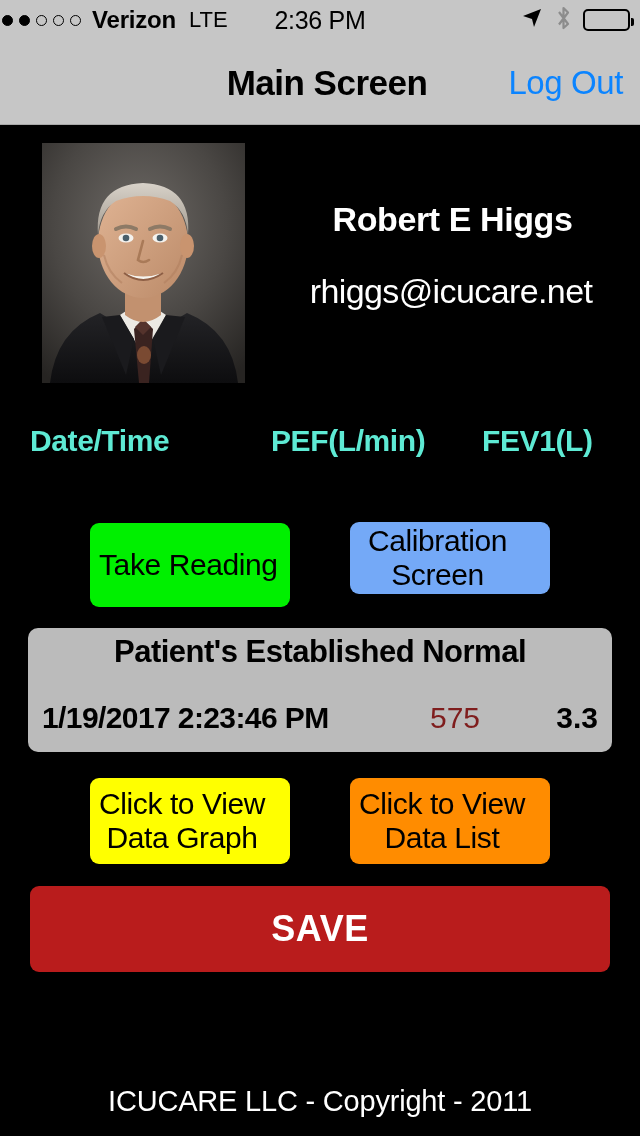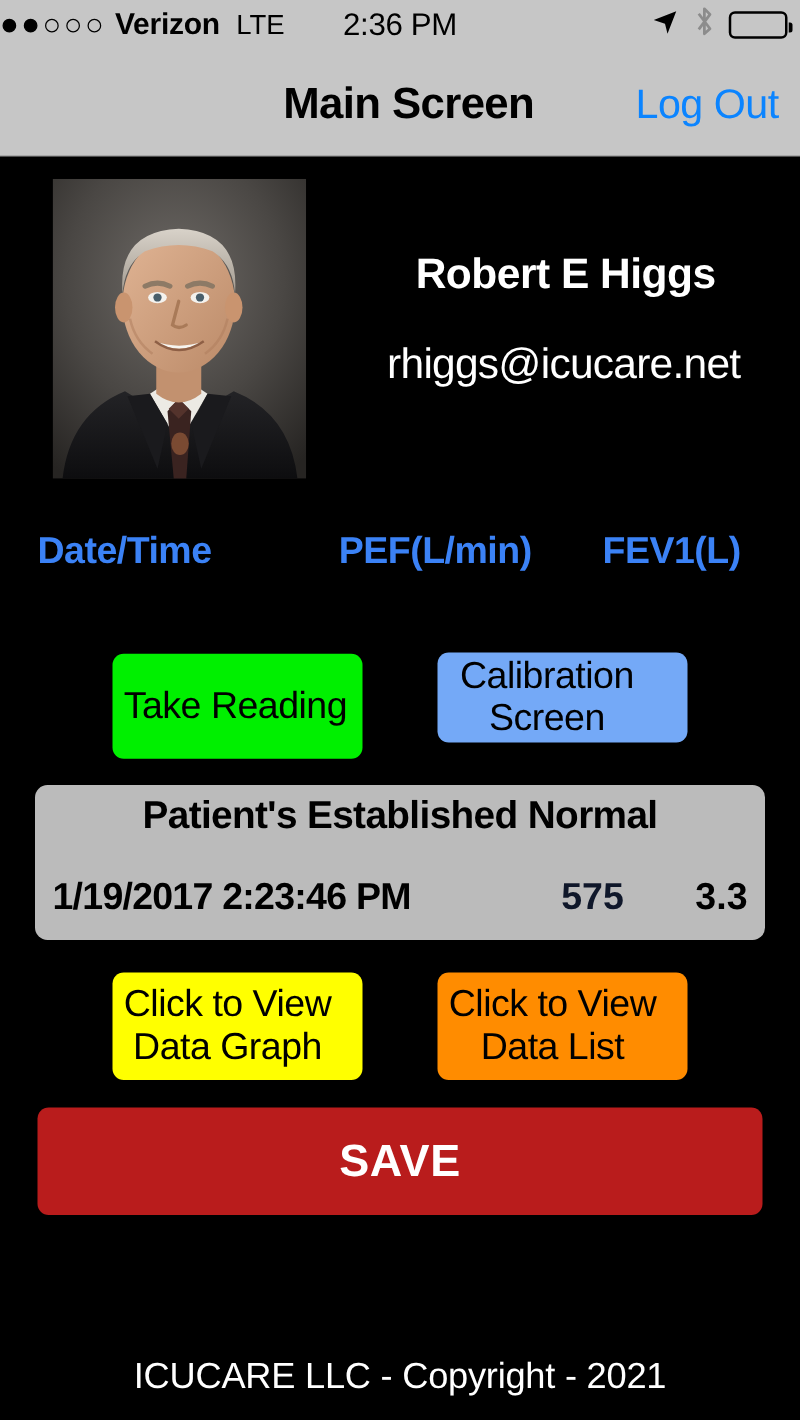--- a/index.html
+++ b/index.html
@@ -72,21 +72,21 @@
     position: absolute; left: 270px; top: 272px; width: 362px;
     text-align: center; color: #fff; font-size: 34px; font-weight: 500;
     letter-spacing: -0.6px;
   }
 
   
   .col-headers {
     position: absolute; left: 0; top: 424px; width: 640px; height: 42px;
   }
   .col-h {
-    position: absolute; color: #3b82f6; font-size: 30px; font-weight: bold;
+    position: absolute; color: #5eead4; font-size: 30px; font-weight: bold;
     letter-spacing: -0.4px;
   }
   .col-h.c0 { left: 30px; }
   .col-h.c1 { left: 271px; }
   .col-h.c2 { left: 482px; }
 
   
   .btn {
     position: absolute; border: none; cursor: pointer;
     font-family: "Liberation Sans", sans-serif;
@@ -127,22 +127,22 @@
   }
   .np-title {
     position: absolute; left: 0; top: 6px; width: 584px; text-align: center;
     font-size: 31px; font-weight: bold; color: #000; letter-spacing: -0.5px;
   }
   .np-date {
     position: absolute; left: 14px; top: 73px;
     font-size: 30px; font-weight: bold; color: #000; letter-spacing: -0.6px;
   }
   .np-pef {
-    position: absolute; left: 402px; top: 73px; width: 88px; text-align: center;
-    font-size: 30px; font-weight: bold; color: #0f172a;
+    position: absolute; left: 402px; top: 73px; width: 88px; text-align: left;
+    font-size: 30px; font-weight: normal; color: #7f1d1d;
   }
   .np-fev {
     position: absolute; left: 500px; top: 73px; width: 70px; text-align: right;
     font-size: 30px; font-weight: bold; color: #000;
   }
 
   
   .footer {
     position: absolute; left: 0; top: 1085px; width: 640px; text-align: center;
     color: #fff; font-size: 29px; font-weight: 500; letter-spacing: -0.2px;
@@ -269,15 +269,15 @@
     <div class="np-fev">3.3</div>
   </div>
 
   <button class="btn btn-graph" style="white-space:pre-line">Click to View
 Data Graph</button>
   <button class="btn btn-list" style="white-space:pre-line">Click to View
 Data List</button>
 
   <button class="btn btn-save">SAVE</button>
 
-  <div class="footer">ICUCARE LLC - Copyright - 2021</div>
+  <div class="footer">ICUCARE LLC - Copyright - 2011</div>
 
 </div>
 
 </body></html>

